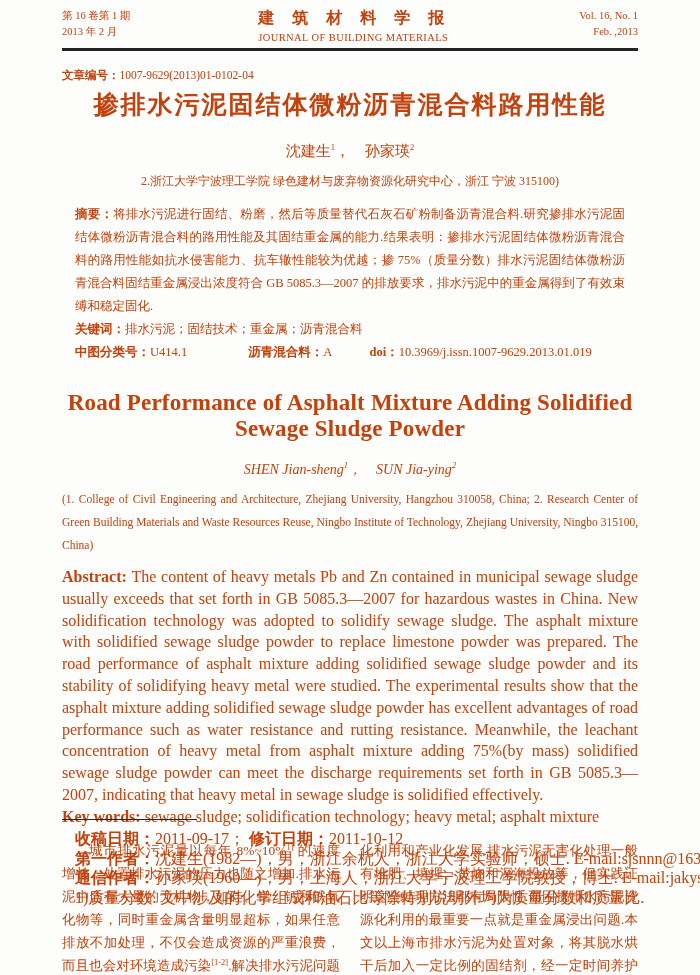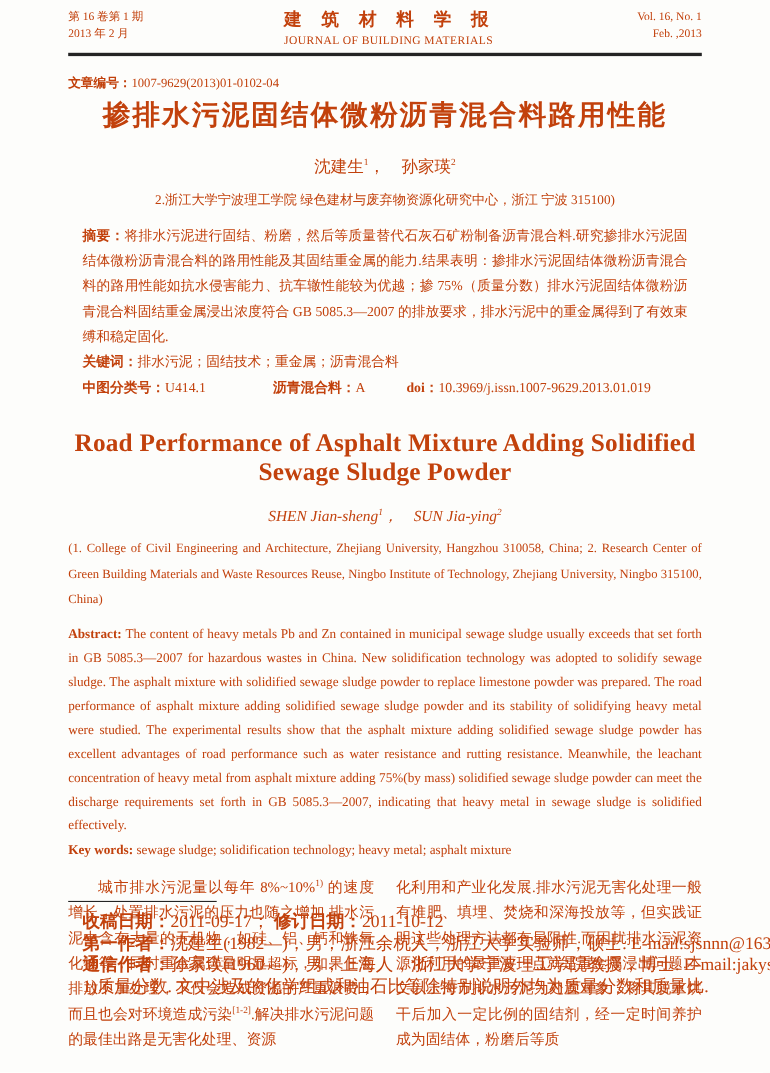--- a/index.html
+++ b/index.html
@@ -30,21 +30,21 @@
   .cn-abstract { margin:11px 13px 0 13px; font-size:12.5px; line-height:23px; text-align:justify; }
   .cn-abstract p { margin:0; }
   .clc-row { margin-top:0; }
   .clc-item1 { margin-right:58px; }
   .clc-item2 { margin-right:34px; }
 
   .en-title { text-align:center; font-size:23px; font-weight:bold; margin:26px 0 0 0; letter-spacing:0.2px; }
   .en-authors { text-align:center; font-style:italic; font-size:14px; margin-top:19px; }
   .en-affil { font-size:11.5px; line-height:23px; text-align:justify; margin:9px 0 0 0; }
 
-  .en-abstract { font-size:12px; line-height:21.8px; text-align:justify; margin-top:9px; }
+  .en-abstract { font-size:16px; line-height:21.8px; text-align:justify; margin-top:9px; }
   .en-abstract p { margin:0; }
 
   .body-cols { display:flex; gap:20px; margin-top:11px; font-size:13.5px; line-height:23px; text-align:justify; }
   .body-cols p { margin:0; flex:1; }
   .col-left { text-indent:2em; }
 
   .paper-footer { position:absolute; top:819px; left:62px; right:62px; }
   .fn-rule { width:135px; border:none; border-top:1.5px solid #242424; margin:0; }
   .fn-lines { margin-top:9px; padding-left:13px; font-size:16px; line-height:19.5px; }
   .fn-line { white-space:nowrap; }

